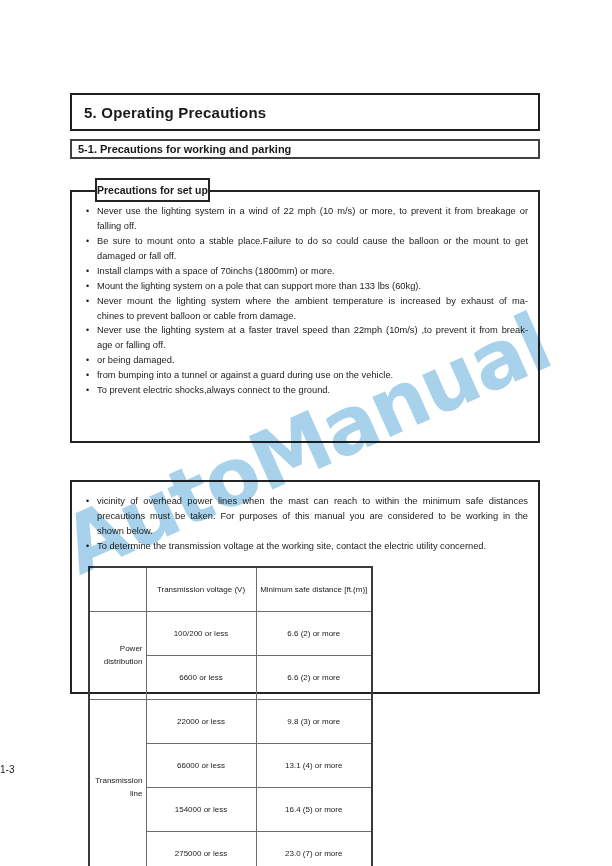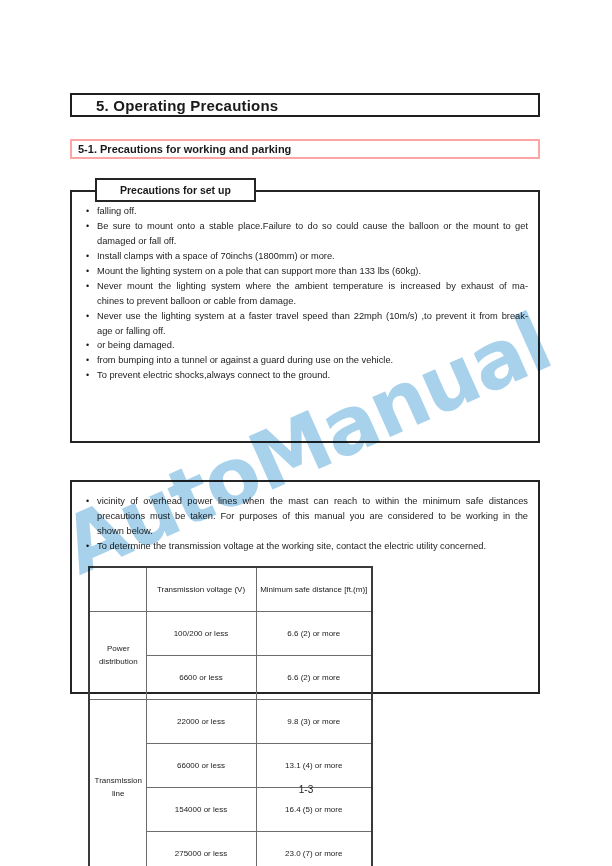--- a/index.html
+++ b/index.html
@@ -10,41 +10,41 @@
   
   .watermark{
     position:absolute;left:0;top:398px;width:612px;text-align:center;
     font-family:"DejaVu Sans","Liberation Sans",sans-serif;
     font-weight:bold;font-size:80px;letter-spacing:-2px;
     color:#a8d2ec;transform:rotate(-24deg);transform-origin:50% 50%;
     mix-blend-mode:multiply;pointer-events:none;z-index:5;white-space:nowrap;
   }
   
   .title-box{
-    position:absolute;left:70px;top:93px;width:470px;height:24px;
+    position:absolute;left:70px;top:93px;width:470px;height:38px;
     border:2px solid #1f1f1f;box-sizing:border-box;background:#fff;
-    display:flex;align-items:center;padding-left:24px;
+    display:flex;align-items:center;padding-left:12px;
     font-size:15px;font-weight:bold;letter-spacing:0.2px;
   }
   .section-box{
     position:absolute;left:70px;top:139px;width:470px;height:20px;
-    border:2px solid #fca5a5;box-sizing:border-box;background:#fff;
+    border:2px solid #404040;box-sizing:border-box;background:#fff;
     display:flex;align-items:center;padding-left:6px;
     font-size:11px;font-weight:bold;
   }
   
   .pbox{
     position:absolute;left:70px;width:470px;border:2px solid #242424;
     box-sizing:border-box;background:transparent;
   }
   .box1{top:190px;height:253px;}
   .box2{top:480px;height:214px;}
   .tab{
     position:absolute;height:24px;background:#ffffff;border:2px solid #242424;
-    box-sizing:border-box;display:flex;align-items:center;padding:0 23px;
+    box-sizing:border-box;display:flex;align-items:center;padding:0 0;
     font-size:10.5px;font-weight:bold;z-index:2;white-space:nowrap;
   }
   .tab1{left:95px;top:178px;}
   .tab2{left:95px;top:466px;height:26px;}
   
   .bullets{padding:12px 10px 0 14px;}
   .bullet{display:flex;align-items:flex-start;}
   .marker{flex:none;width:11px;font-size:9px;line-height:15px;color:#1a1a1a;}
   .bullet-body{flex:1;min-width:0;}
   .bline{font-size:9.3px;line-height:14.9px;color:#1c1c1c;}
@@ -53,25 +53,25 @@
   
   .vtable{
     margin:12px 0 0 16px;border-collapse:collapse;
     border:2px solid #3a3a3a;font-size:8px;color:#222;
   }
   .vtable th,.vtable td{
     border:1px solid #6d6d6d;padding:17px 3px;height:13px;
     font-weight:normal;box-sizing:border-box;
   }
   .vtable .c{text-align:center;}
-  .vtable .lbl{text-align:center;vertical-align:middle;padding-left:4px;line-height:1.6;margin-top:12px;}
+  .vtable .lbl{text-align:right;vertical-align:middle;padding-left:4px;line-height:1.6;margin-top:12px;}
   .col-a{width:57px;} .col-b{width:110px;} .col-c{width:116px;}
   
   .page-number{
-    position:absolute;left:0;top:784px;width:612px;text-align:center;
+    position:absolute;left:0;top:764px;width:612px;text-align:left;
     font-size:10px;color:#1c1c1c;
   }
 </style>
 </head>
 <body>
 
 <div class="page">
 
   <div class="watermark" style="color: rgb(168, 210, 236);">AutoManual</div>
 
@@ -82,20 +82,21 @@
   <div class="section-box">
     <span>5-1. Precautions for working and parking</span>
   </div>
 
   <div class="tab tab1">Precautions for set up</div>
   <div class="pbox box1">
     <div class="bullets" id="setup-bullets">
         <div class="bullet">
           <span class="marker">•</span>
           <div class="bullet-body">
+            <div class="bline just">Never use the lighting system in a wind of 22 mph (10 m/s) or more, to prevent it from breakage or</div>
             <div class="bline">falling off.</div>
           </div>
         </div>
         <div class="bullet">
           <span class="marker">•</span>
           <div class="bullet-body">
             <div class="bline just">Be sure to mount onto a stable place.Failure to do so could cause the balloon or the mount to get</div>
             <div class="bline">damaged or fall off.</div>
           </div>
         </div>

